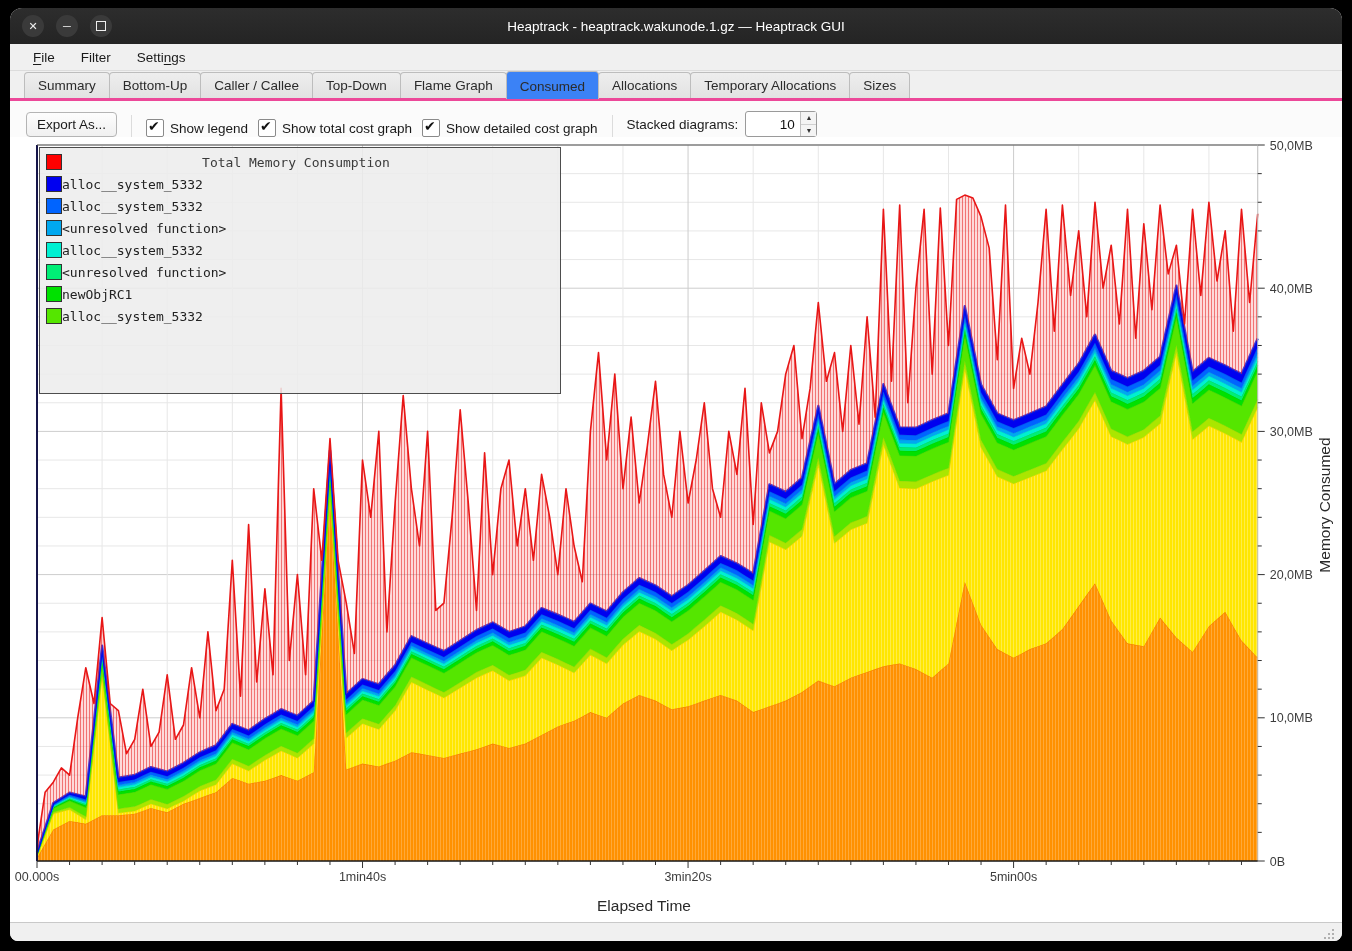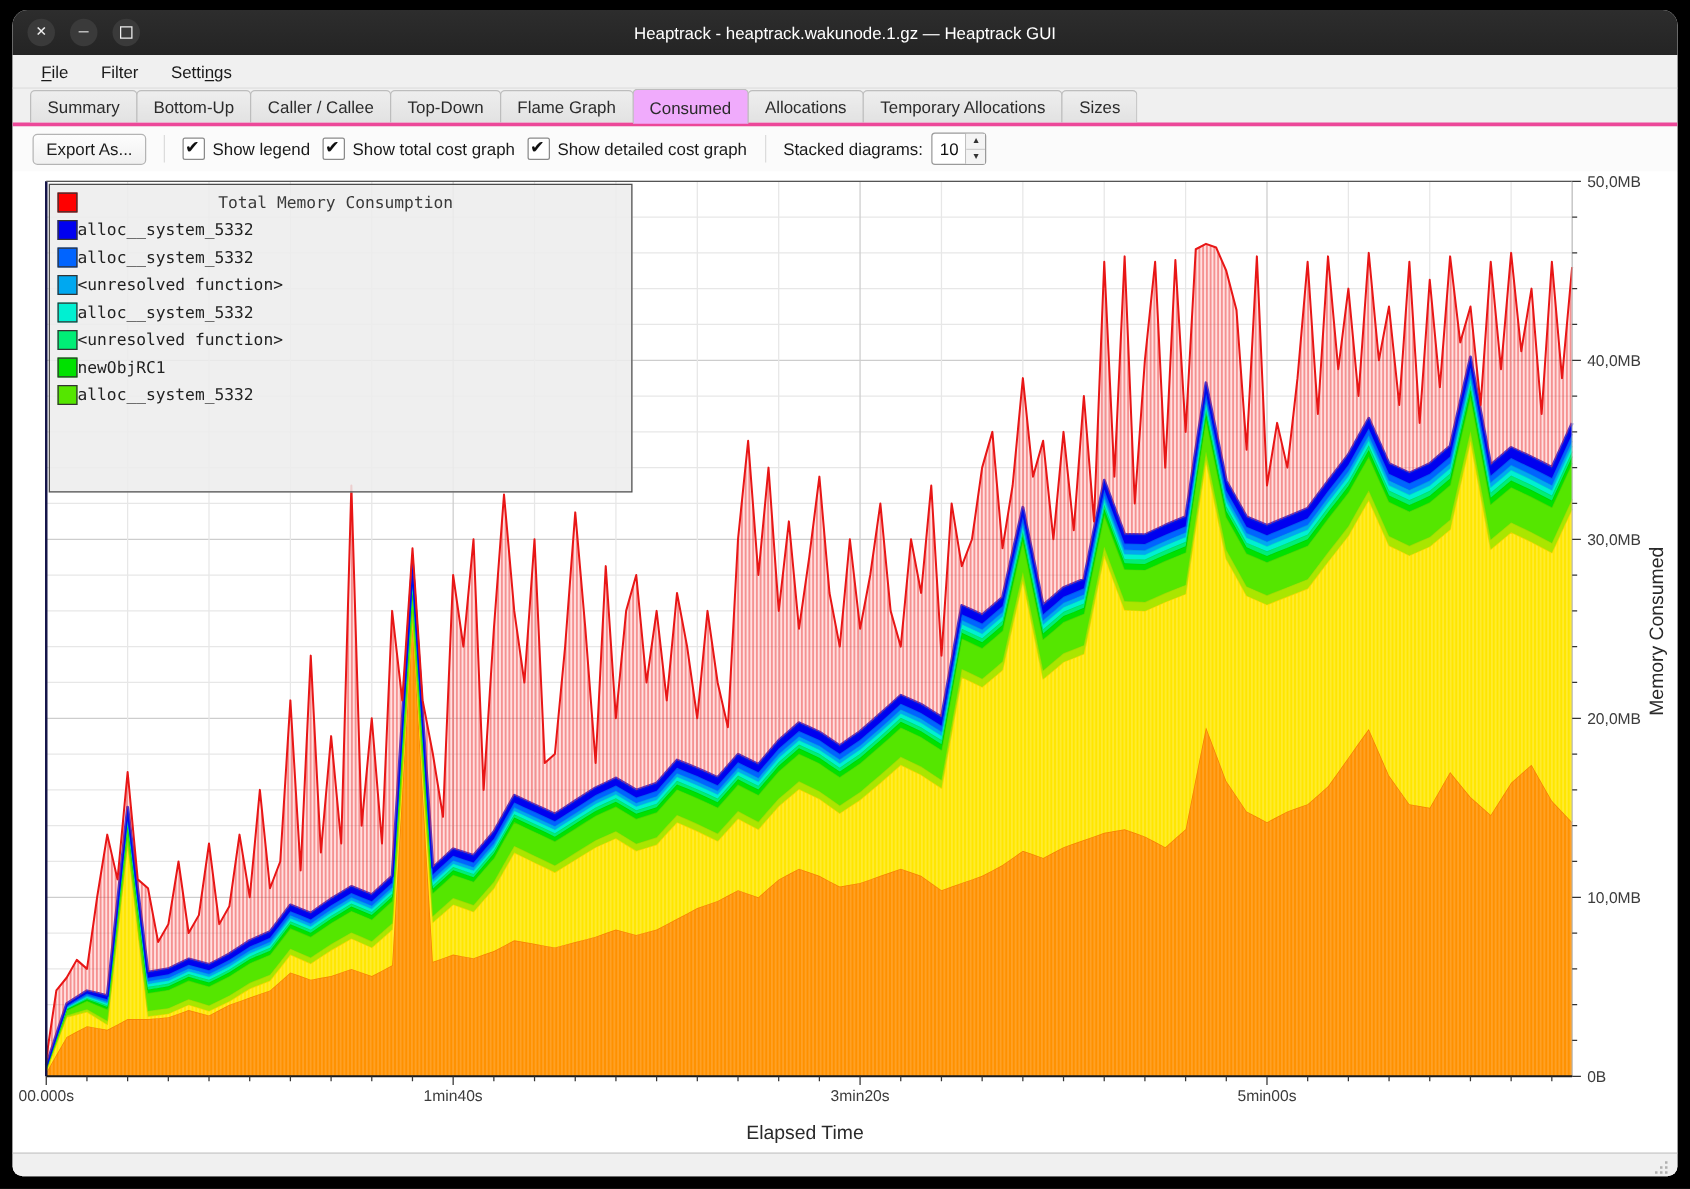--- a/index.html
+++ b/index.html
@@ -17,40 +17,40 @@
   .menubar{height:26px;background:#f0f0f0;display:flex;align-items:center;padding-left:14px;gap:8px;
     border-bottom:1px solid #dcdcdc;}
   .menuitem{font-size:13.5px;color:#1a1a1a;padding:3px 9px;border-radius:3px;}
   .menuitem u{text-decoration:underline;text-underline-offset:2px;}
   
   .tabbar{height:27px;background:#f0f0f0;display:flex;align-items:flex-end;padding-left:14px;
     border-bottom:3px solid #ec4899;position:relative;}
   .tab{font-size:13.5px;color:#2b2b2b;background:linear-gradient(#eeeeee,#e2e2e2);
     border:1px solid #bdbdbd;border-bottom:none;border-radius:4px 4px 0 0;padding:4px 13px 4px 13px;
     margin-right:-1px;height:17px;line-height:17px;}
-  .tab.active{background:#f0abfc;position:relative;z-index:2;padding-top:6px;margin-bottom:-1px;}
-  
-  .toolbar{height:36px;background:#fbfbfb;display:flex;align-items:center;padding-left:16px;gap:10px;}
+  .tab.active{background:#3b82f6;position:relative;z-index:2;padding-top:6px;margin-bottom:-1px;}
+  
+  .toolbar{height:36px;background:#fbfbfb;display:flex;align-items:flex-end;padding-left:16px;gap:10px;}
   .btn{font-size:13.5px;color:#1a1a1a;background:linear-gradient(#fdfdfd,#f0f0f0);
     border:1px solid #b4b4b4;border-radius:4px;padding:4px 10px;}
   .cbgroup{display:flex;align-items:center;gap:6px;}
   .cb{width:16px;height:16px;background:#fff;border:1px solid #8a8a8a;border-radius:2px;position:relative;}
   .cb::after{content:"✔";position:absolute;left:1px;top:-2px;font-size:14px;color:#111;}
   .cblabel{font-size:13.5px;color:#1a1a1a;}
   .vsep{width:1px;height:22px;background:#dcdcdc;margin:0 4px;}
   .spinwrap{display:flex;align-items:center;gap:7px;}
-  .spin{display:flex;border:1px solid #9a9a9a;border-radius:3px;background:#fff;height:24px;}
+  .spin{display:flex;border:1px solid #9a9a9a;border-radius:3px;background:#fff;height:24px;padding-left:28px;}
   .spinval{width:26px;font-size:13.5px;color:#111;display:flex;align-items:center;justify-content:center;}
   .spinbtns{display:flex;flex-direction:column;border-left:1px solid #c0c0c0;}
   .spinbtn{width:15px;height:12px;font-size:7px;color:#333;display:flex;align-items:center;justify-content:center;background:#f4f4f4;}
   .spinbtn:first-child{border-bottom:1px solid #d0d0d0;}
   
   .chartpanel{position:relative;height:785px;background:#fff;}
   
-  .legend{position:absolute;left:29px;top:10px;width:467px;height:247px;
+  .legend{position:absolute;left:29px;top:10px;width:522px;height:247px;
     background:rgba(236,236,236,0.86);border:1px solid #4d4d4d;box-sizing:border-box;
     font-family:"DejaVu Sans Mono",monospace;font-size:13px;color:#222;padding-top:3px;z-index:5;}
   .lrow{display:flex;align-items:center;height:22px;padding-left:6px;}
   .lswatch{width:16px;height:16px;border:1px solid #333;box-sizing:border-box;flex:none;}
   .llabel{white-space:pre;}
   .ltitle{flex:1;text-align:center;color:#3a3a3a;margin-right:30px;}
   
   .statusbar{height:22px;background:#f0f0f0;border-top:1px solid #c9c9c9;position:relative;}
   .grip{position:absolute;right:6px;bottom:4px;}
 </style>

